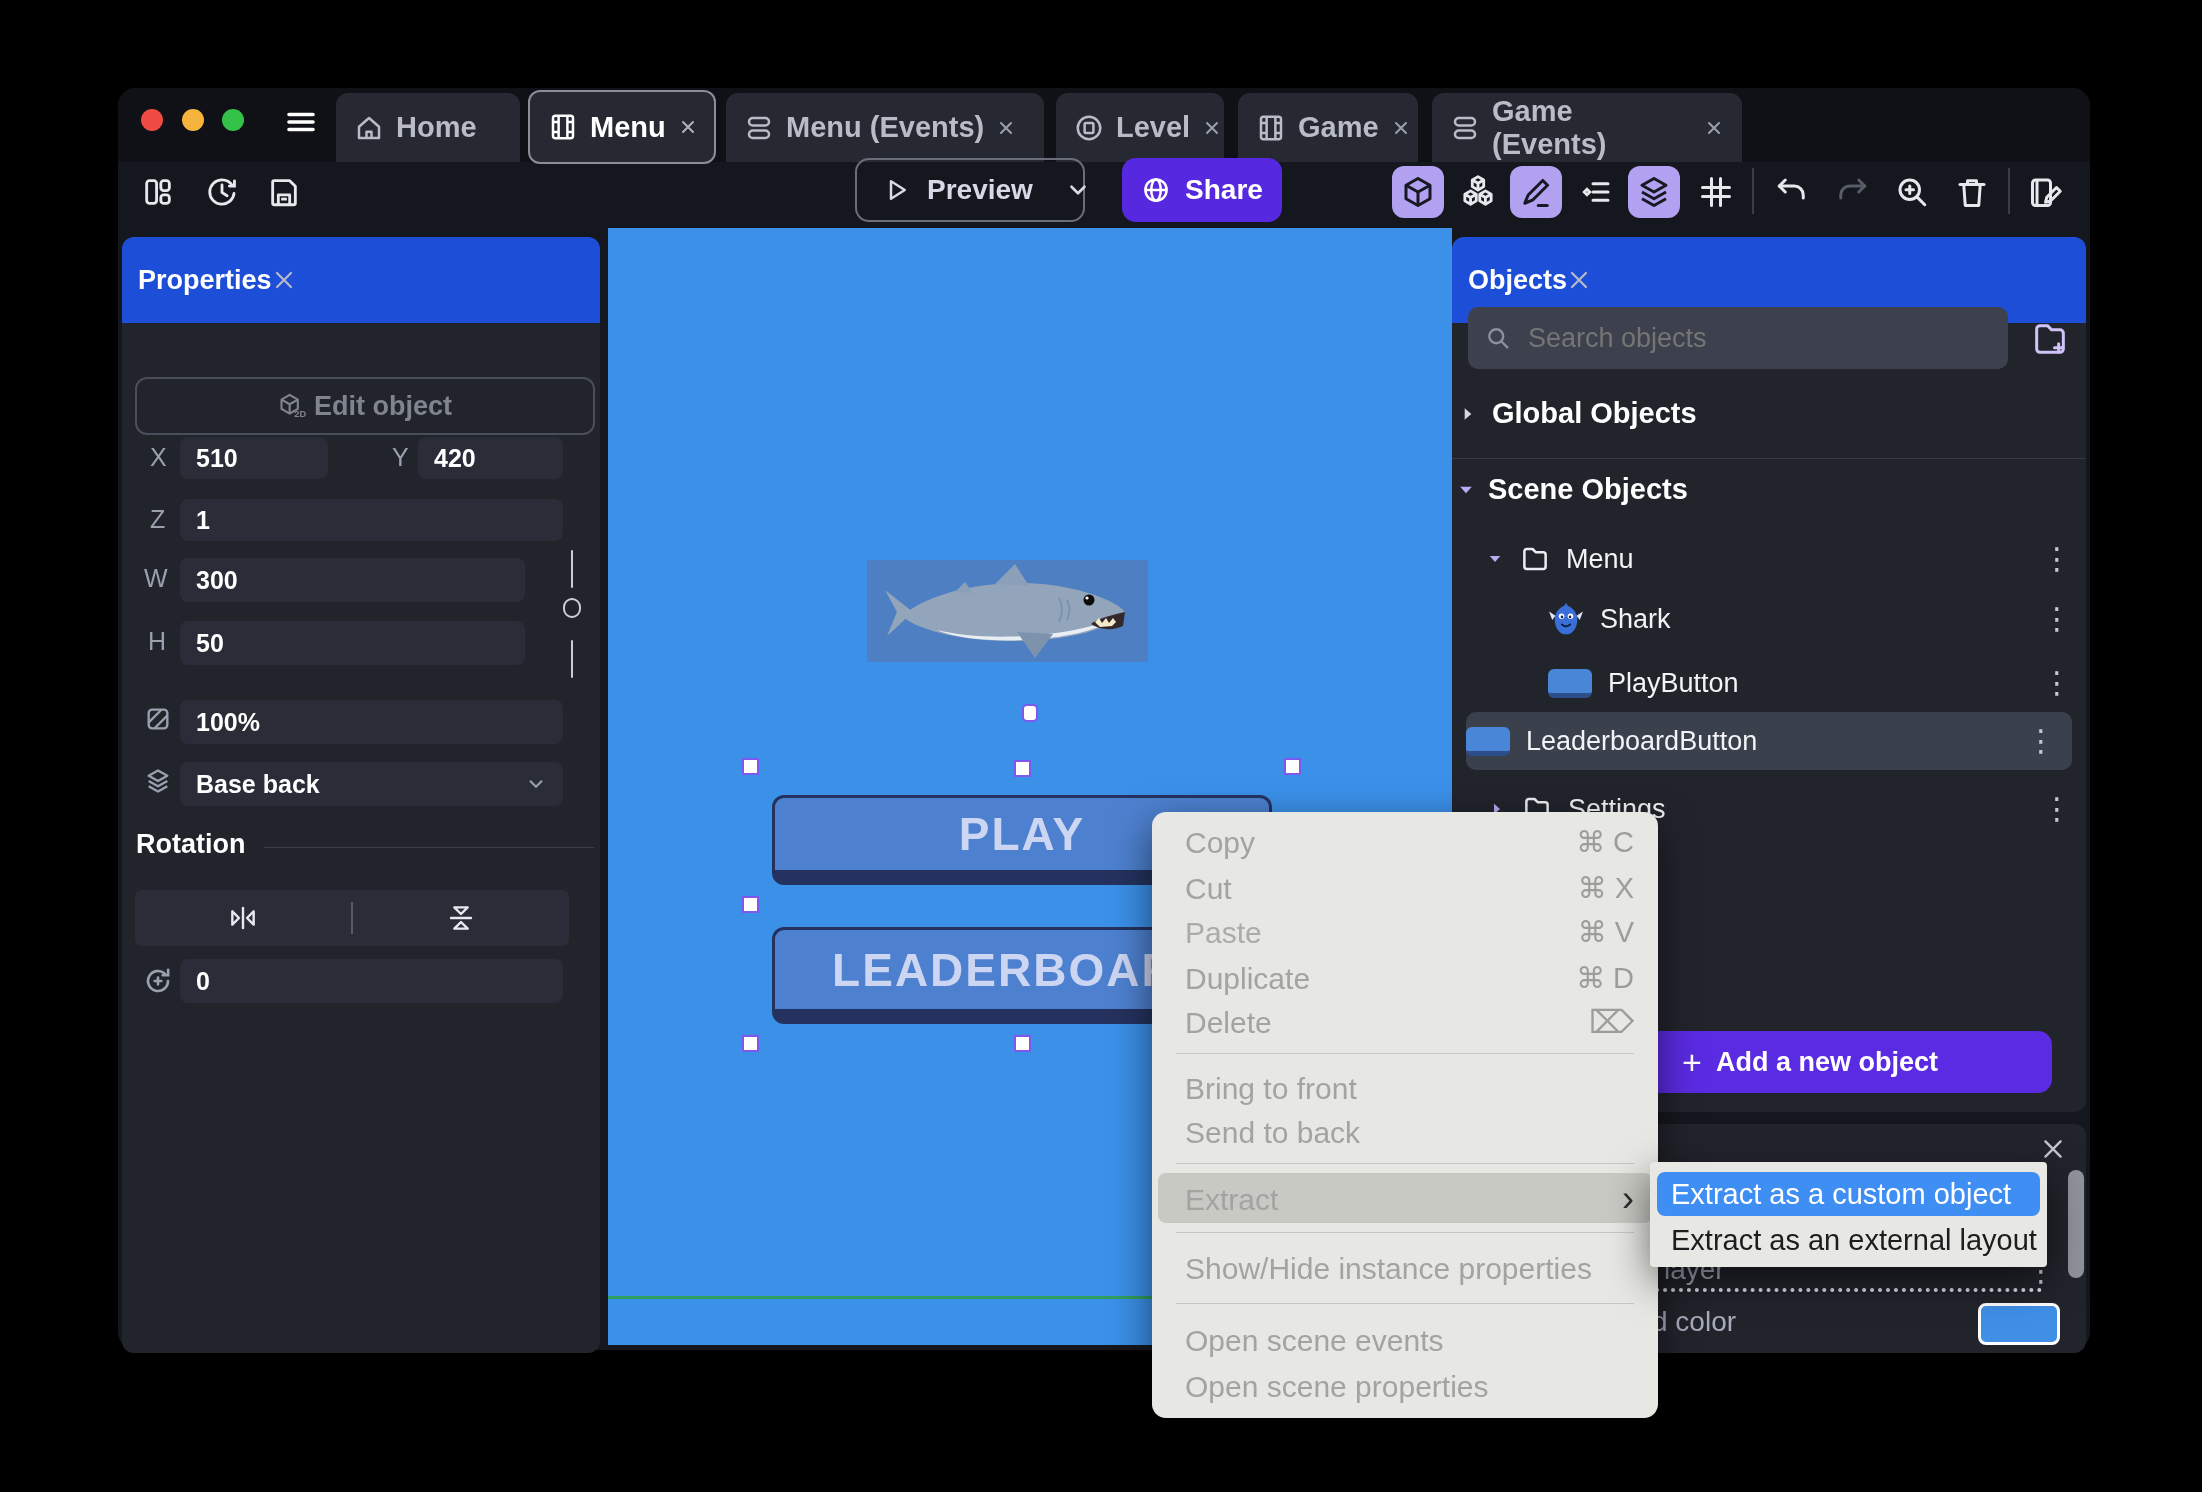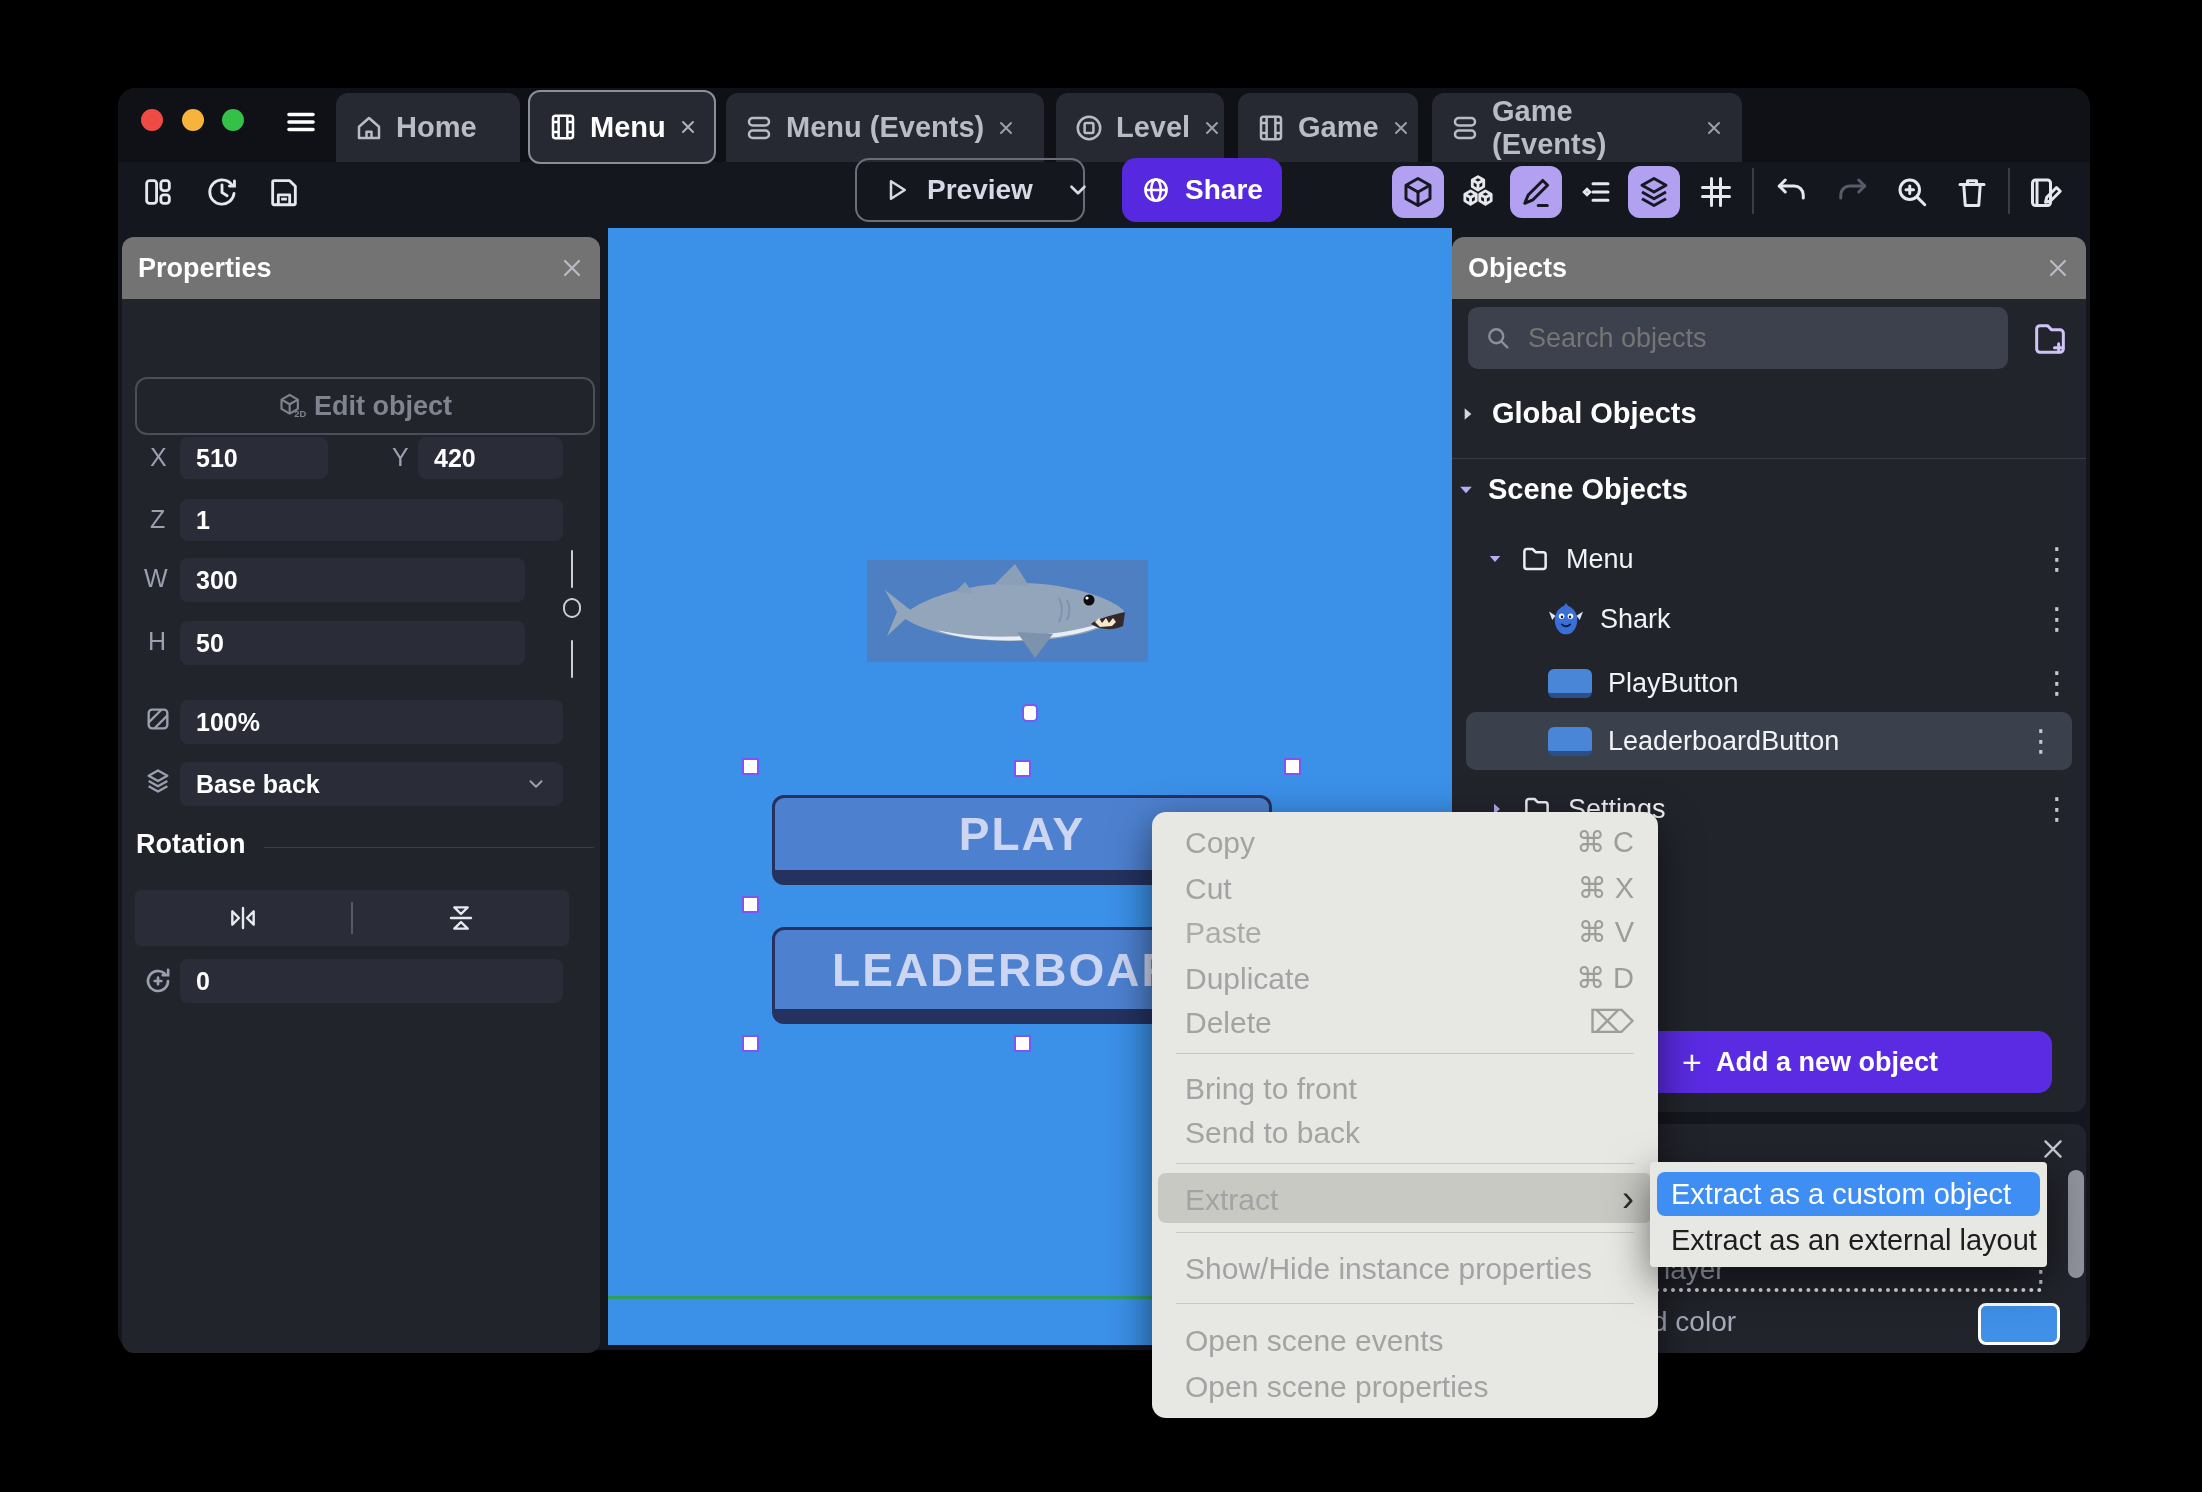--- a/index.html
+++ b/index.html
@@ -14,21 +14,21 @@
   .tab.active{top:90px;height:74px;border:2px solid #8b8e99;border-radius:12px;color:#fff;background:#262932}
   .tab .ticon{color:#b9bcc6}
   .tab.active .ticon{color:#fff}
   
   .tbtn{display:flex;align-items:center;justify-content:center;color:#e6e8ee}
   .hl{background:#b2a1f1;border-radius:12px;color:#171922}
   .outbtn{border:2px solid #6a6e7a;border-radius:14px;display:flex;align-items:center;color:#d8d9e6;font-weight:700;font-size:28px}
   .purplebtn{background:#5629e0;border-radius:14px;display:flex;align-items:center;justify-content:center;gap:14px;color:#fff;font-weight:700;font-size:28px}
   
   .panel{background:#22242c;border-radius:12px}
-  .phead{height:54px;background:#737373;border-radius:12px 12px 0 0;display:flex;align-items:center;justify-content:space-between;padding:4px 16px;color:#fff;font-weight:700;font-size:27px}
+  .phead{height:54px;background:#1d4ed8;border-radius:12px 12px 0 0;display:flex;align-items:center;justify-content:flex-start;padding:16px 16px;color:#fff;font-weight:700;font-size:27px}
   .input{background:#2a2d38;border:none;border-radius:8px;color:#fff;font-weight:700;font-size:25px;padding:0 16px;font-family:inherit;outline:none}
   .flabel{color:#9aa0ae;font-size:25px;font-weight:400}
   .rowflex{display:flex;align-items:center}
   
   .orow{color:#f2f3f6;font-size:27px}
   .sect{color:#fff;font-weight:700;font-size:29px}
   .dots3{color:#c6c9d6;font-size:30px;line-height:30px}
   .pill{width:44px;height:24px;background:#4a86d8;border-radius:6px;border-bottom:5px solid #2c4f8c}
   
   .gamebtn{background:#4d80cf;border:3px solid #25325f;border-bottom:15px solid #25325f;border-radius:12px;display:flex;align-items:center;justify-content:center;color:#ccd6f2;font-weight:700;font-size:46px;letter-spacing:2px}
@@ -477,21 +477,21 @@
     <span class="orow">Shark</span>
     <span class="dots3" style="margin-left:auto">⋮</span>
   </div>
 
   <div class="abs rowflex" style="left:96px;top:420px;width:524px;height:52px;gap:16px">
     <span class="pill"></span>
     <span class="orow">PlayButton</span>
     <span class="dots3" style="margin-left:auto">⋮</span>
   </div>
 
-  <div class="abs rowflex" style="left:14px;top:475px;width:606px;height:58px;background:#3b404d;border-radius:10px;gap:16px;padding-left:82px">
+  <div class="abs rowflex" style="left:14px;top:475px;width:606px;height:58px;background:#3b404d;border-radius:10px;gap:16px;">
     <span class="pill"></span>
     <span class="orow">LeaderboardButton</span>
     <span class="dots3" style="margin-left:auto;margin-right:16px">⋮</span>
   </div>
 
   <div class="abs rowflex" style="left:36px;top:546px;width:584px;height:52px;gap:16px">
     <span>
         <svg width="18" height="18" viewBox="0 0 24 24" fill="#b9abf4">
           <path d="M8 5l8 7-8 7z"></path>
         </svg>

